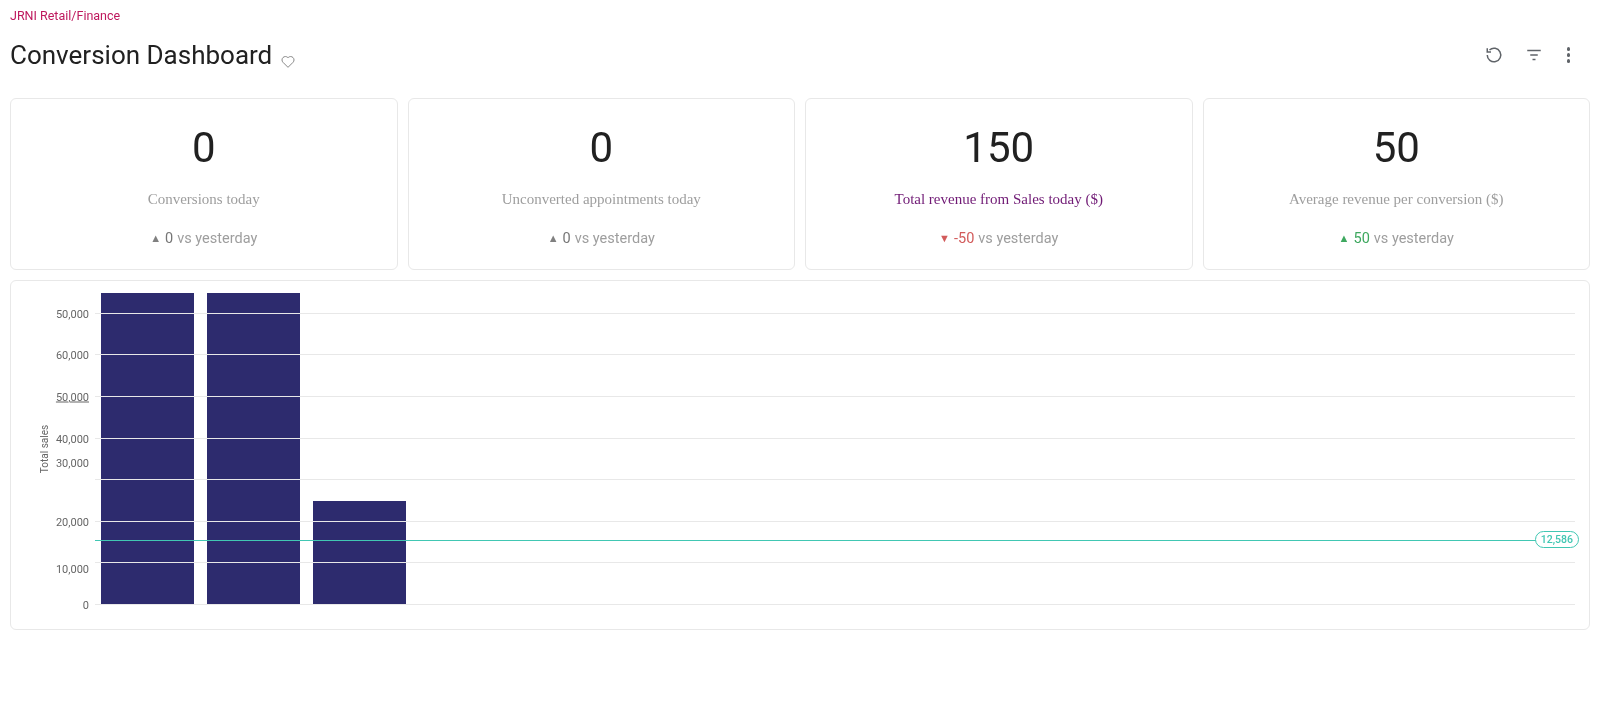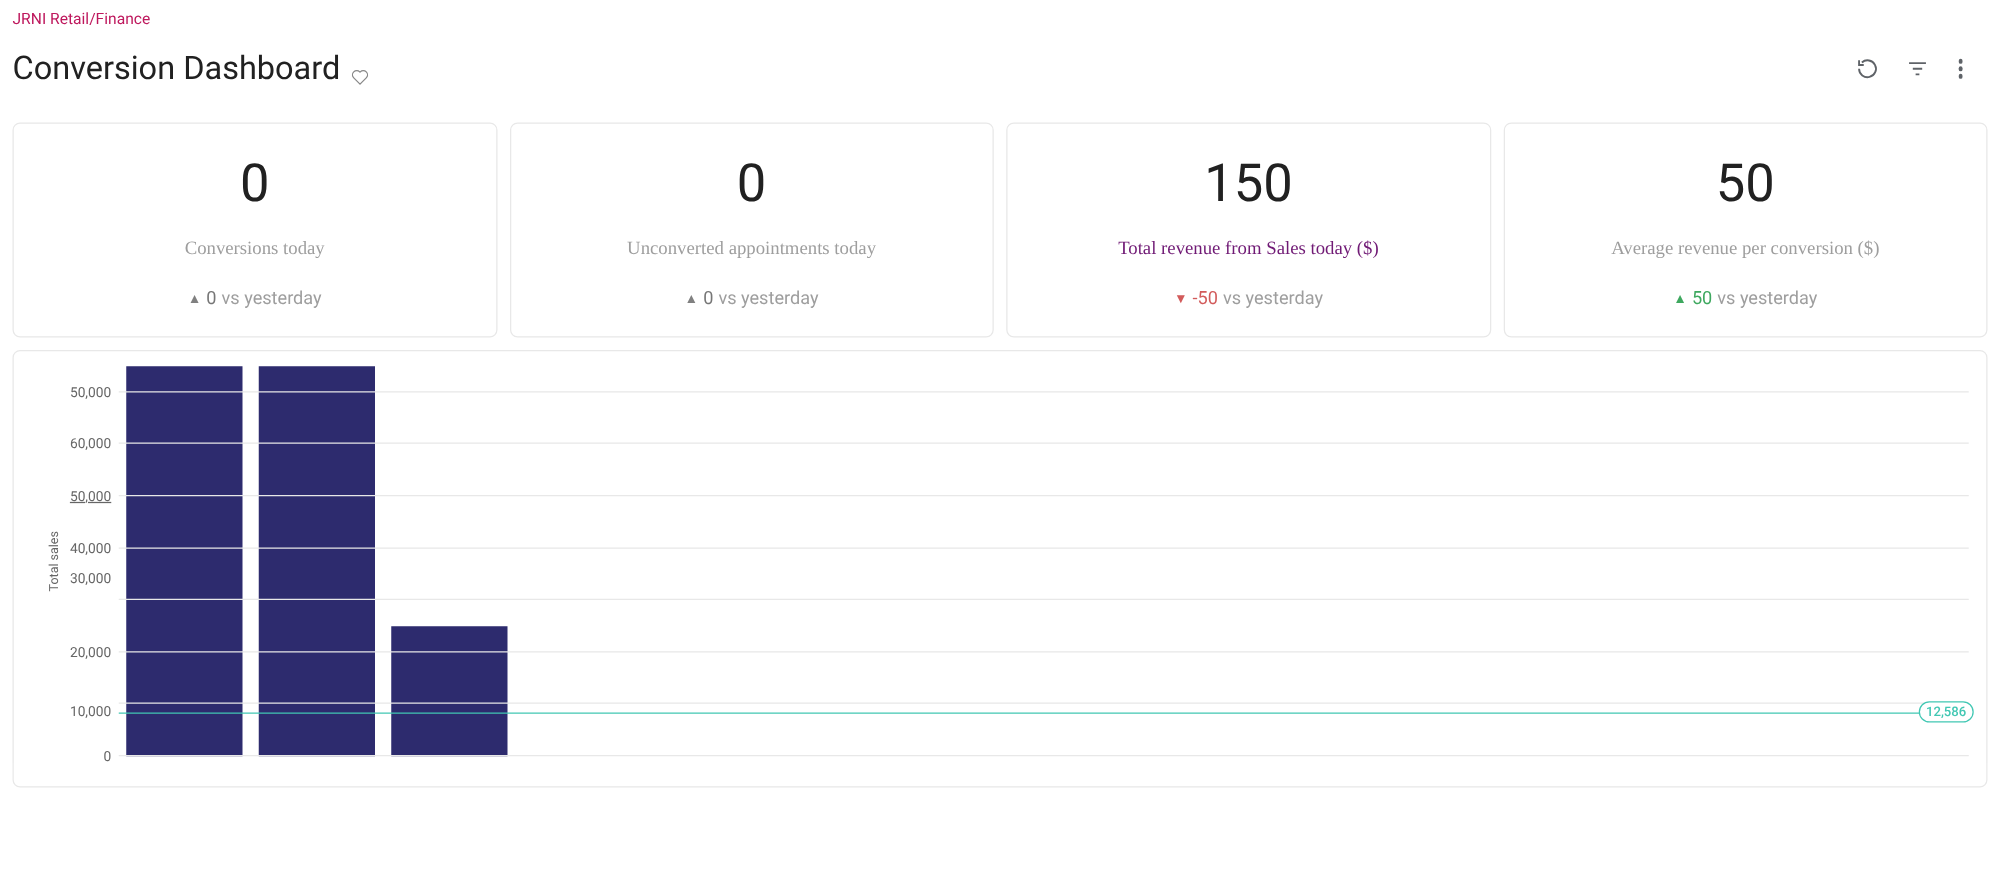--- a/index.html
+++ b/index.html
@@ -219,21 +219,21 @@
             <div class="bar" style="left: 93.2857%; width: 6.28571%; height: 0px;"></div>
           </div>
       <div class="gridline" style="bottom: 0px;"></div>
           <div class="gridline" style="bottom: 41.6px;"></div>
           <div class="gridline" style="bottom: 83.2px;"></div>
           <div class="gridline" style="bottom: 124.8px;"></div>
           <div class="gridline" style="bottom: 166.4px;"></div>
           <div class="gridline" style="bottom: 208px;"></div>
           <div class="gridline" style="bottom: 249.6px;"></div>
           <div class="gridline" style="bottom: 291.2px;"></div>
-          <div class="refline" style="bottom: 34px; text-align: center;">
+          <div class="refline" style="bottom: 64px; text-align: center;">
             <div class="refline-badge">12,586</div>
           </div>
         </div>
     </div>
     <div class="xticks-row" id="xticks-row">
         <div class="xtick"></div>
         <div class="xtick"></div>
         <div class="xtick"></div>
         <div class="xtick"></div>
         <div class="xtick"></div>

